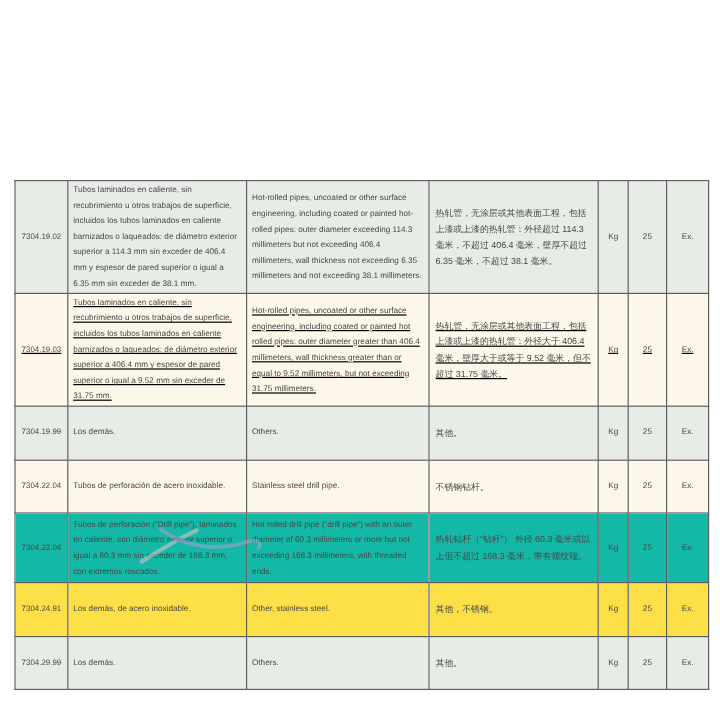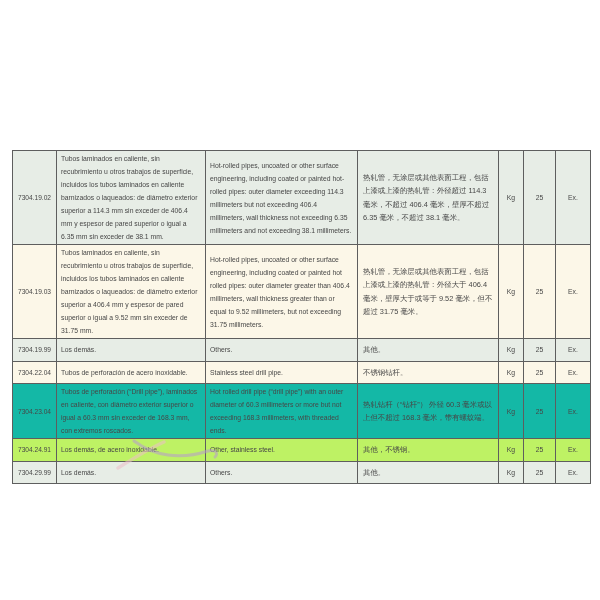--- a/index.html
+++ b/index.html
@@ -38,21 +38,21 @@
     line-height:9px;
     padding:1px 1px;
   }
   td.cell-es, td.cell-en{
     font-size:6.8px;
     line-height:13px;
   }
   td.cell-zh{
     font-size:7.4px;
     line-height:13.5px;
-    padding:4px 5px;
+    padding:15px 5px;
   }
   td.cell-center{
     text-align:center;
     font-size:6.8px;
     line-height:13px;
   }
   .watermark{
     position:absolute;
     left:112px;top:438px;
     width:115px;height:38px;
@@ -78,21 +78,21 @@
     <tbody id="table-body">
         <tr style="background: rgb(231, 237, 230);">
           <td class="cell-code">7304.19.02</td>
           <td class="cell-es">Tubos laminados en caliente, sin recubrimiento u otros trabajos de superficie, incluidos los tubos laminados en caliente barnizados o laqueados: de diámetro exterior superior a 114.3 mm sin exceder de 406.4 mm y espesor de pared superior o igual a 6.35 mm sin exceder de 38.1 mm.</td>
           <td class="cell-en">Hot-rolled pipes, uncoated or other surface engineering, including coated or painted hot-rolled pipes: outer diameter exceeding 114.3 millimeters but not exceeding 406.4 millimeters, wall thickness not exceeding 6.35 millimeters and not exceeding 38.1 millimeters.</td>
           <td class="cell-zh">热轧管，无涂层或其他表面工程，包括上漆或上漆的热轧管：外径超过 114.3 毫米，不超过 406.4 毫米，壁厚不超过 6.35 毫米，不超过 38.1 毫米。</td>
           <td class="cell-center">Kg</td>
           <td class="cell-center">25</td>
           <td class="cell-center">Ex.</td>
         </tr>
-        <tr style="background: rgb(252, 247, 232);">
+        <tr style="background: rgb(252, 247, 232); text-decoration: underline;">
           <td class="cell-code">7304.19.03</td>
           <td class="cell-es">Tubos laminados en caliente, sin recubrimiento u otros trabajos de superficie, incluidos los tubos laminados en caliente barnizados o laqueados: de diámetro exterior superior a 406.4 mm y espesor de pared superior o igual a 9.52 mm sin exceder de 31.75 mm.</td>
           <td class="cell-en">Hot-rolled pipes, uncoated or other surface engineering, including coated or painted hot rolled pipes: outer diameter greater than 406.4 millimeters, wall thickness greater than or equal to 9.52 millimeters, but not exceeding 31.75 millimeters.</td>
           <td class="cell-zh">热轧管，无涂层或其他表面工程，包括上漆或上漆的热轧管：外径大于 406.4 毫米，壁厚大于或等于 9.52 毫米，但不超过 31.75 毫米。</td>
           <td class="cell-center">Kg</td>
           <td class="cell-center">25</td>
           <td class="cell-center">Ex.</td>
         </tr>
         <tr style="background: rgb(231, 237, 230);">
           <td class="cell-code">7304.19.99</td>
@@ -114,21 +114,21 @@
         </tr>
         <tr style="background: #14b8a6;">
           <td class="cell-code">7304.23.04</td>
           <td class="cell-es">Tubos de perforación (“Drill pipe”), laminados en caliente, con diámetro exterior superior o igual a 60.3 mm sin exceder de 168.3 mm, con extremos roscados.</td>
           <td class="cell-en">Hot rolled drill pipe (“drill pipe”) with an outer diameter of 60.3 millimeters or more but not exceeding 168.3 millimeters, with threaded ends.</td>
           <td class="cell-zh">热轧钻杆（“钻杆”）  外径 60.3 毫米或以上但不超过 168.3 毫米，带有螺纹端。</td>
           <td class="cell-center">Kg</td>
           <td class="cell-center">25</td>
           <td class="cell-center">Ex.</td>
         </tr>
-        <tr style="background: #bef264; margin-left: 18px;">
+        <tr style="background: #fde047; margin-left: 18px;">
           <td class="cell-code">7304.24.91</td>
           <td class="cell-es">Los demás, de acero inoxidable.</td>
           <td class="cell-en">Other, stainless steel.</td>
           <td class="cell-zh">其他，不锈钢。</td>
           <td class="cell-center">Kg</td>
           <td class="cell-center">25</td>
           <td class="cell-center">Ex.</td>
         </tr>
         <tr style="background: rgb(231, 237, 230);">
           <td class="cell-code">7304.29.99</td>

